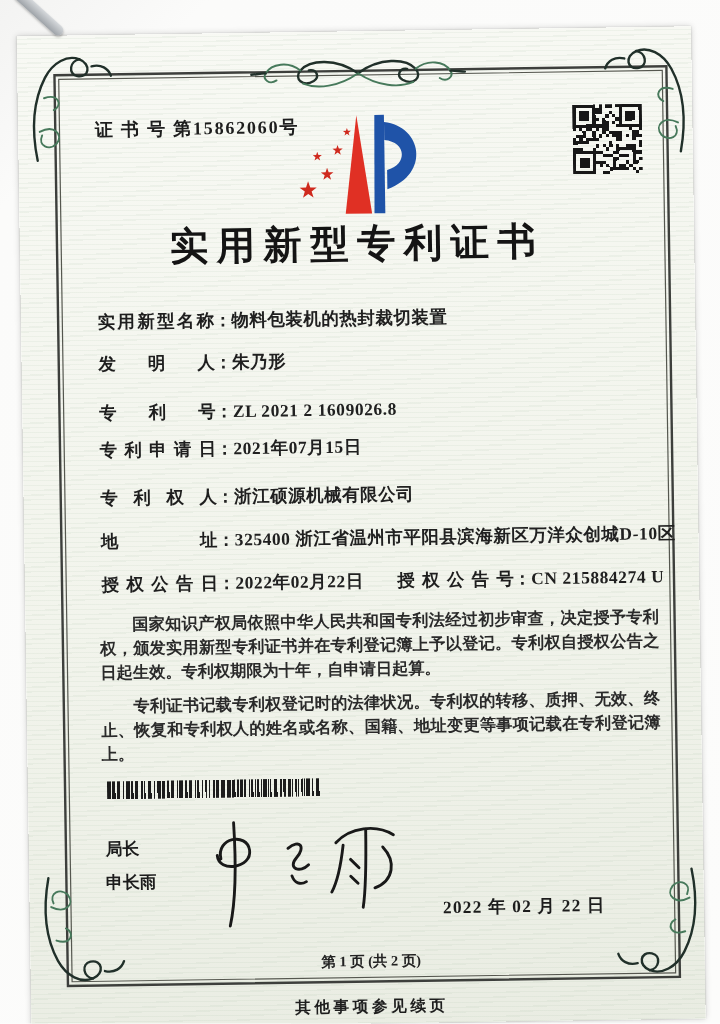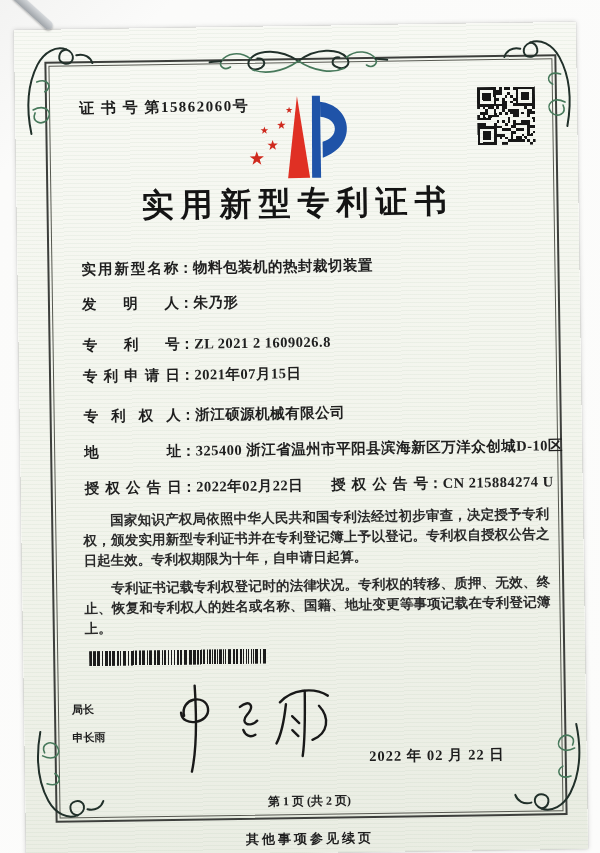--- a/index.html
+++ b/index.html
@@ -49,21 +49,21 @@
   .frow:nth-child(4){margin-bottom:19px;}
   .flabel{display:inline-block;width:97px;text-align:justify;text-align-last:justify;font-weight:700;color:#1e1e1e;vertical-align:top;}
   .fcolon{font-weight:700;}
   .fvalue{font-weight:700;color:#202020;letter-spacing:.5px;}
   .pair2{margin-left:28px;}
   .paras{position:absolute;left:62px;top:482px;width:466px;font-size:13.5px;line-height:20px;text-align:justify;color:#2a2a2a;}
   .paras p{margin:0 0 8px 0;text-indent:2em;font-weight:600;}
   .barcode{position:absolute;left:66px;top:622px;width:178px;height:15px;}
   .barcode svg{width:100%;height:100%;}
   .barcode rect{fill:#1c1c1c;}
-  .signer{position:absolute;left:48px;top:666px;font-size:11px;font-weight:700;line-height:28px;color:#1c1c1c;}
+  .signer{position:absolute;left:64px;top:666px;font-size:14px;font-weight:700;line-height:28px;color:#1c1c1c;}
   .signature{position:absolute;left:118px;top:648px;width:210px;height:110px;}
   .signature path{fill:none;stroke:#191919;stroke-width:2.4;stroke-linecap:round;}
   .issue-date{position:absolute;left:330px;top:722px;width:150px;text-align:right;font-size:14.5px;font-weight:700;letter-spacing:1px;color:#1d1d1d;}
   .page-info{position:absolute;left:30px;top:767px;width:508px;text-align:center;font-size:12px;font-weight:700;color:#222;}
   .cont-note{position:absolute;left:30px;top:804px;width:508px;text-align:center;font-size:13px;font-weight:700;letter-spacing:3px;color:#1e1e1e;}
 </style>
 </head>
 <body>
 
 <div class="cert">

